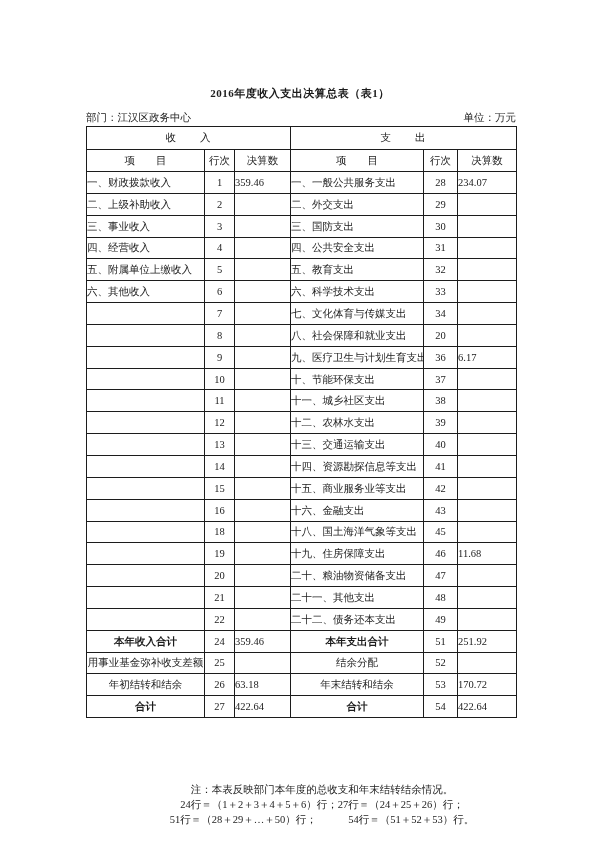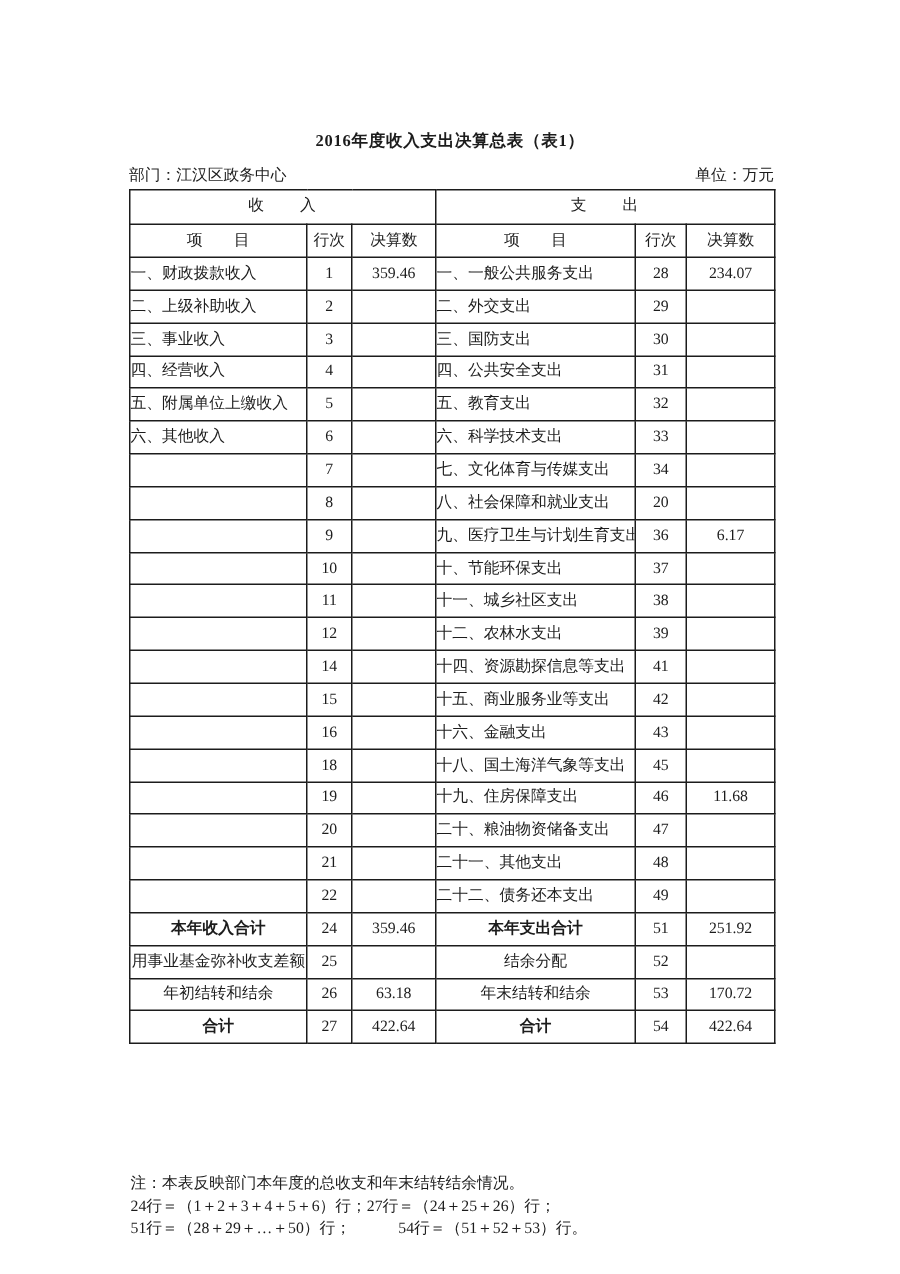--- a/index.html
+++ b/index.html
@@ -48,31 +48,32 @@
     overflow: hidden;
     vertical-align: middle;
     white-space: nowrap;
   }
   thead tr.sec-row td { height: 22px; text-align: center; letter-spacing: 1px; }
   thead tr.hdr-row td { height: 21px; text-align: center; }
   thead tr.idx-row td { height: 21px; text-align: center; }
   tbody tr { height: 21.85px; }
   td.c-item { text-align: left; padding: 0 2px 0 3px; margin-top: 28px; }
   td.c-no   { text-align: center; }
-  td.c-amt  { text-align: center; padding-right: 3px; }
+  td.c-amt  { text-align: left; padding-right: 3px; }
   tr.row-total td.c-item  { text-align: center; font-weight: bold; padding: 0; }
   tr.row-center td.c-item { text-align: center; padding: 0; }
   td.small { font-size: 9.5px; }
   .notes {
     position: absolute;
     top: 782px;
     left: 87px;
     width: 470px;
     font-size: 10.5px;
     line-height: 15.2px;
+    text-align: center;
   }
 </style>
 </head>
 <body>
 
 <div class="page">
 
   <div class="title">2016年度收入支出决算总表（表1）</div>
 
   <div class="meta">
@@ -195,20 +196,28 @@
         <tr>
           <td class="c-item"></td>
           <td class="c-no">12</td>
           <td class="c-amt"></td>
           <td class="c-item">十二、农林水支出</td>
           <td class="c-no">39</td>
           <td class="c-amt"></td>
         </tr>
         <tr>
           <td class="c-item"></td>
+          <td class="c-no">13</td>
+          <td class="c-amt"></td>
+          <td class="c-item">十三、交通运输支出</td>
+          <td class="c-no">40</td>
+          <td class="c-amt"></td>
+        </tr>
+        <tr>
+          <td class="c-item"></td>
           <td class="c-no">14</td>
           <td class="c-amt"></td>
           <td class="c-item">十四、资源勘探信息等支出</td>
           <td class="c-no">41</td>
           <td class="c-amt"></td>
         </tr>
         <tr>
           <td class="c-item"></td>
           <td class="c-no">15</td>
           <td class="c-amt"></td>

